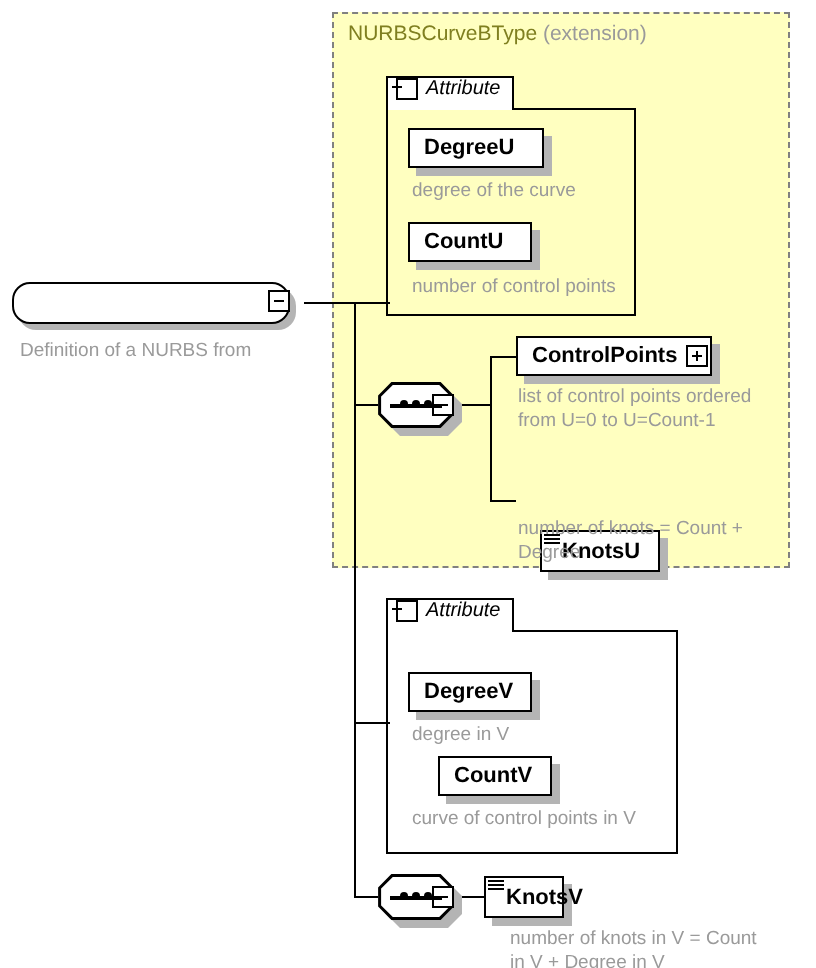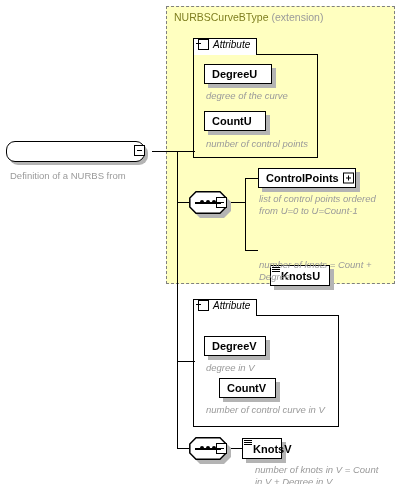--- a/index.html
+++ b/index.html
@@ -243,21 +243,20 @@
     height: 5px;
     background: #000000;
   }
 
   
   .desc {
     position: absolute;
     font-size: 9.5px;
     line-height: 11.5px;
     color: #9a9a9a;
-    font-style: italic;
   }
 
   
   .seq {
     position: absolute;
     width: 38px;
     height: 23px;
   }
   .seq .shadow {
     position: absolute;
@@ -418,21 +417,21 @@
   </div>
 </div>
 <div class="desc" style="left:206px; top:362px; width:110px;">degree in V</div>
 
 <div class="ebox" style="left:204px; top:378px; width:57px; height:20px;margin-left:15px;">
   <div class="shadow"></div>
   <div class="face">
     <span class="lbl">CountV</span>
   </div>
 </div>
-<div class="desc" style="left:206px; top:404px; width:136px;">number of control curve in V</div>
+<div class="desc" style="left:206px; top:404px; width:136px;">curve of control points in V</div>
 
 <div class="seq" style="left:189px; top:437px;">
   <div class="shadow"></div>
   <div class="face"></div>
   <svg class="outline" viewBox="0 0 38 23" width="38" height="23">
     <polygon points="7,0.8 31,0.8 37.2,7 37.2,16 31,22.2 7,22.2 0.8,16 0.8,7" fill="none" stroke="#000000" stroke-width="1.5"></polygon>
   </svg>
   <div class="bar"></div>
   <div class="dot d1"></div>
   <div class="dot d2"></div>

